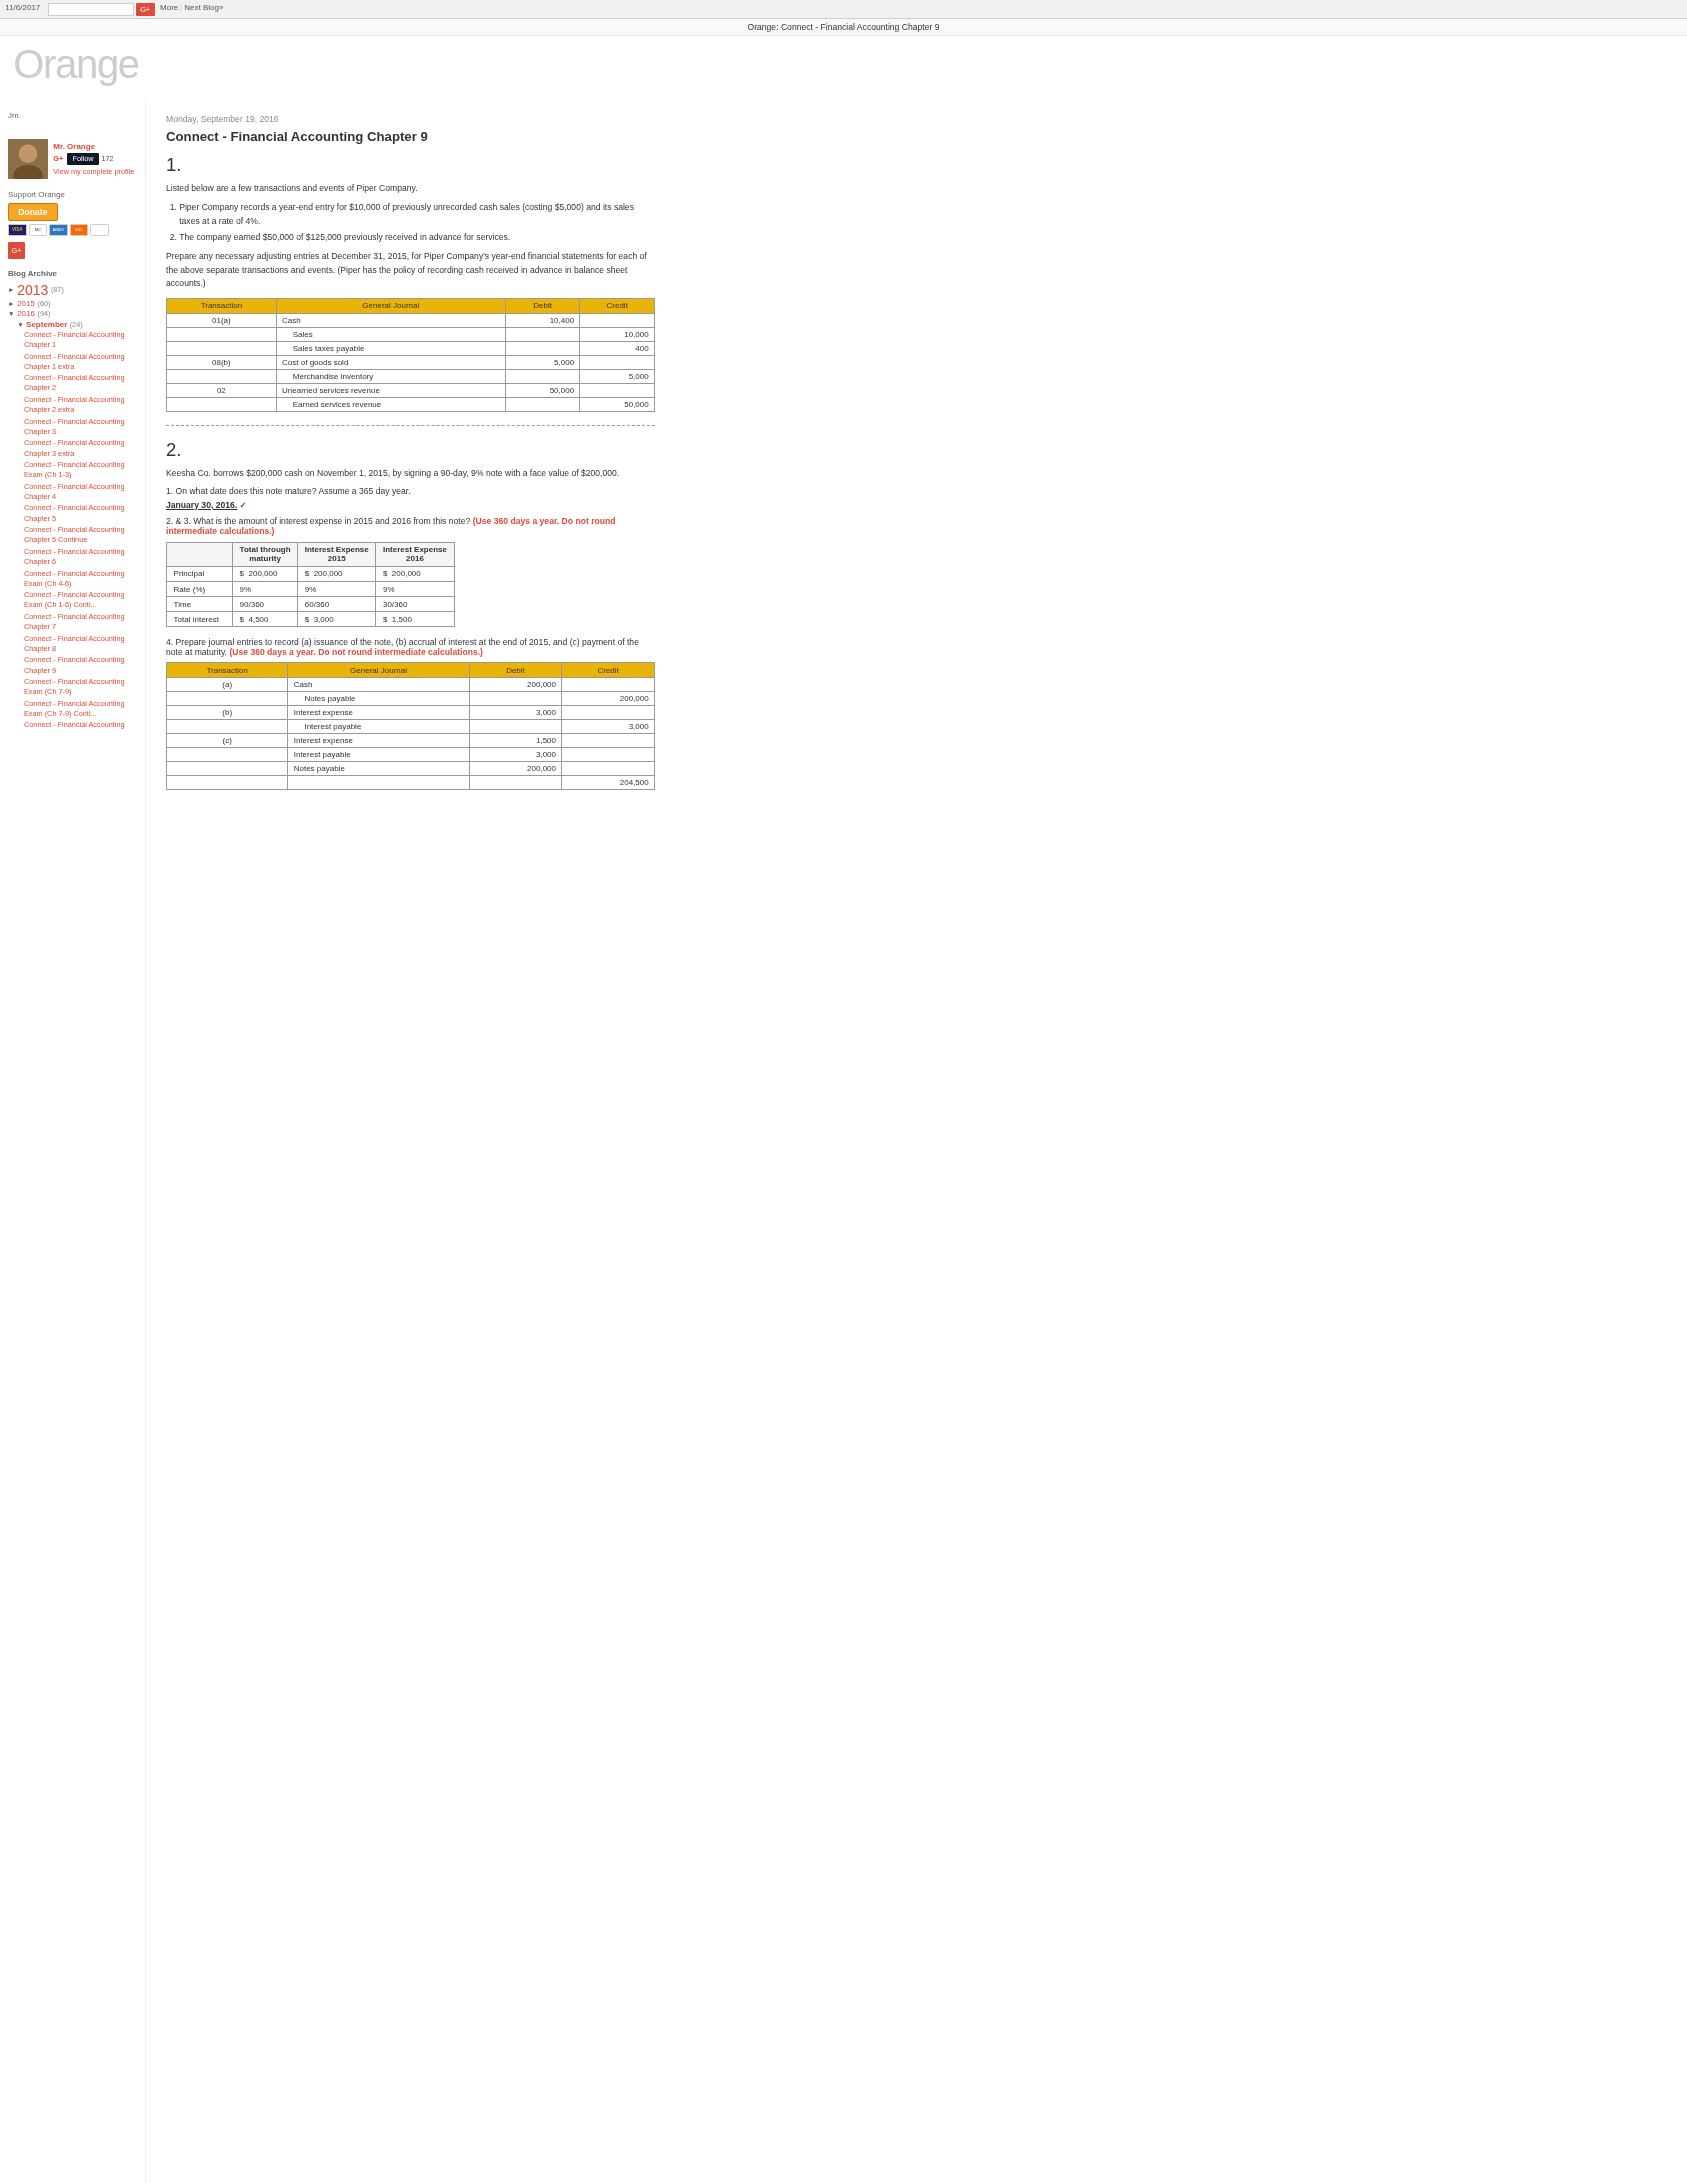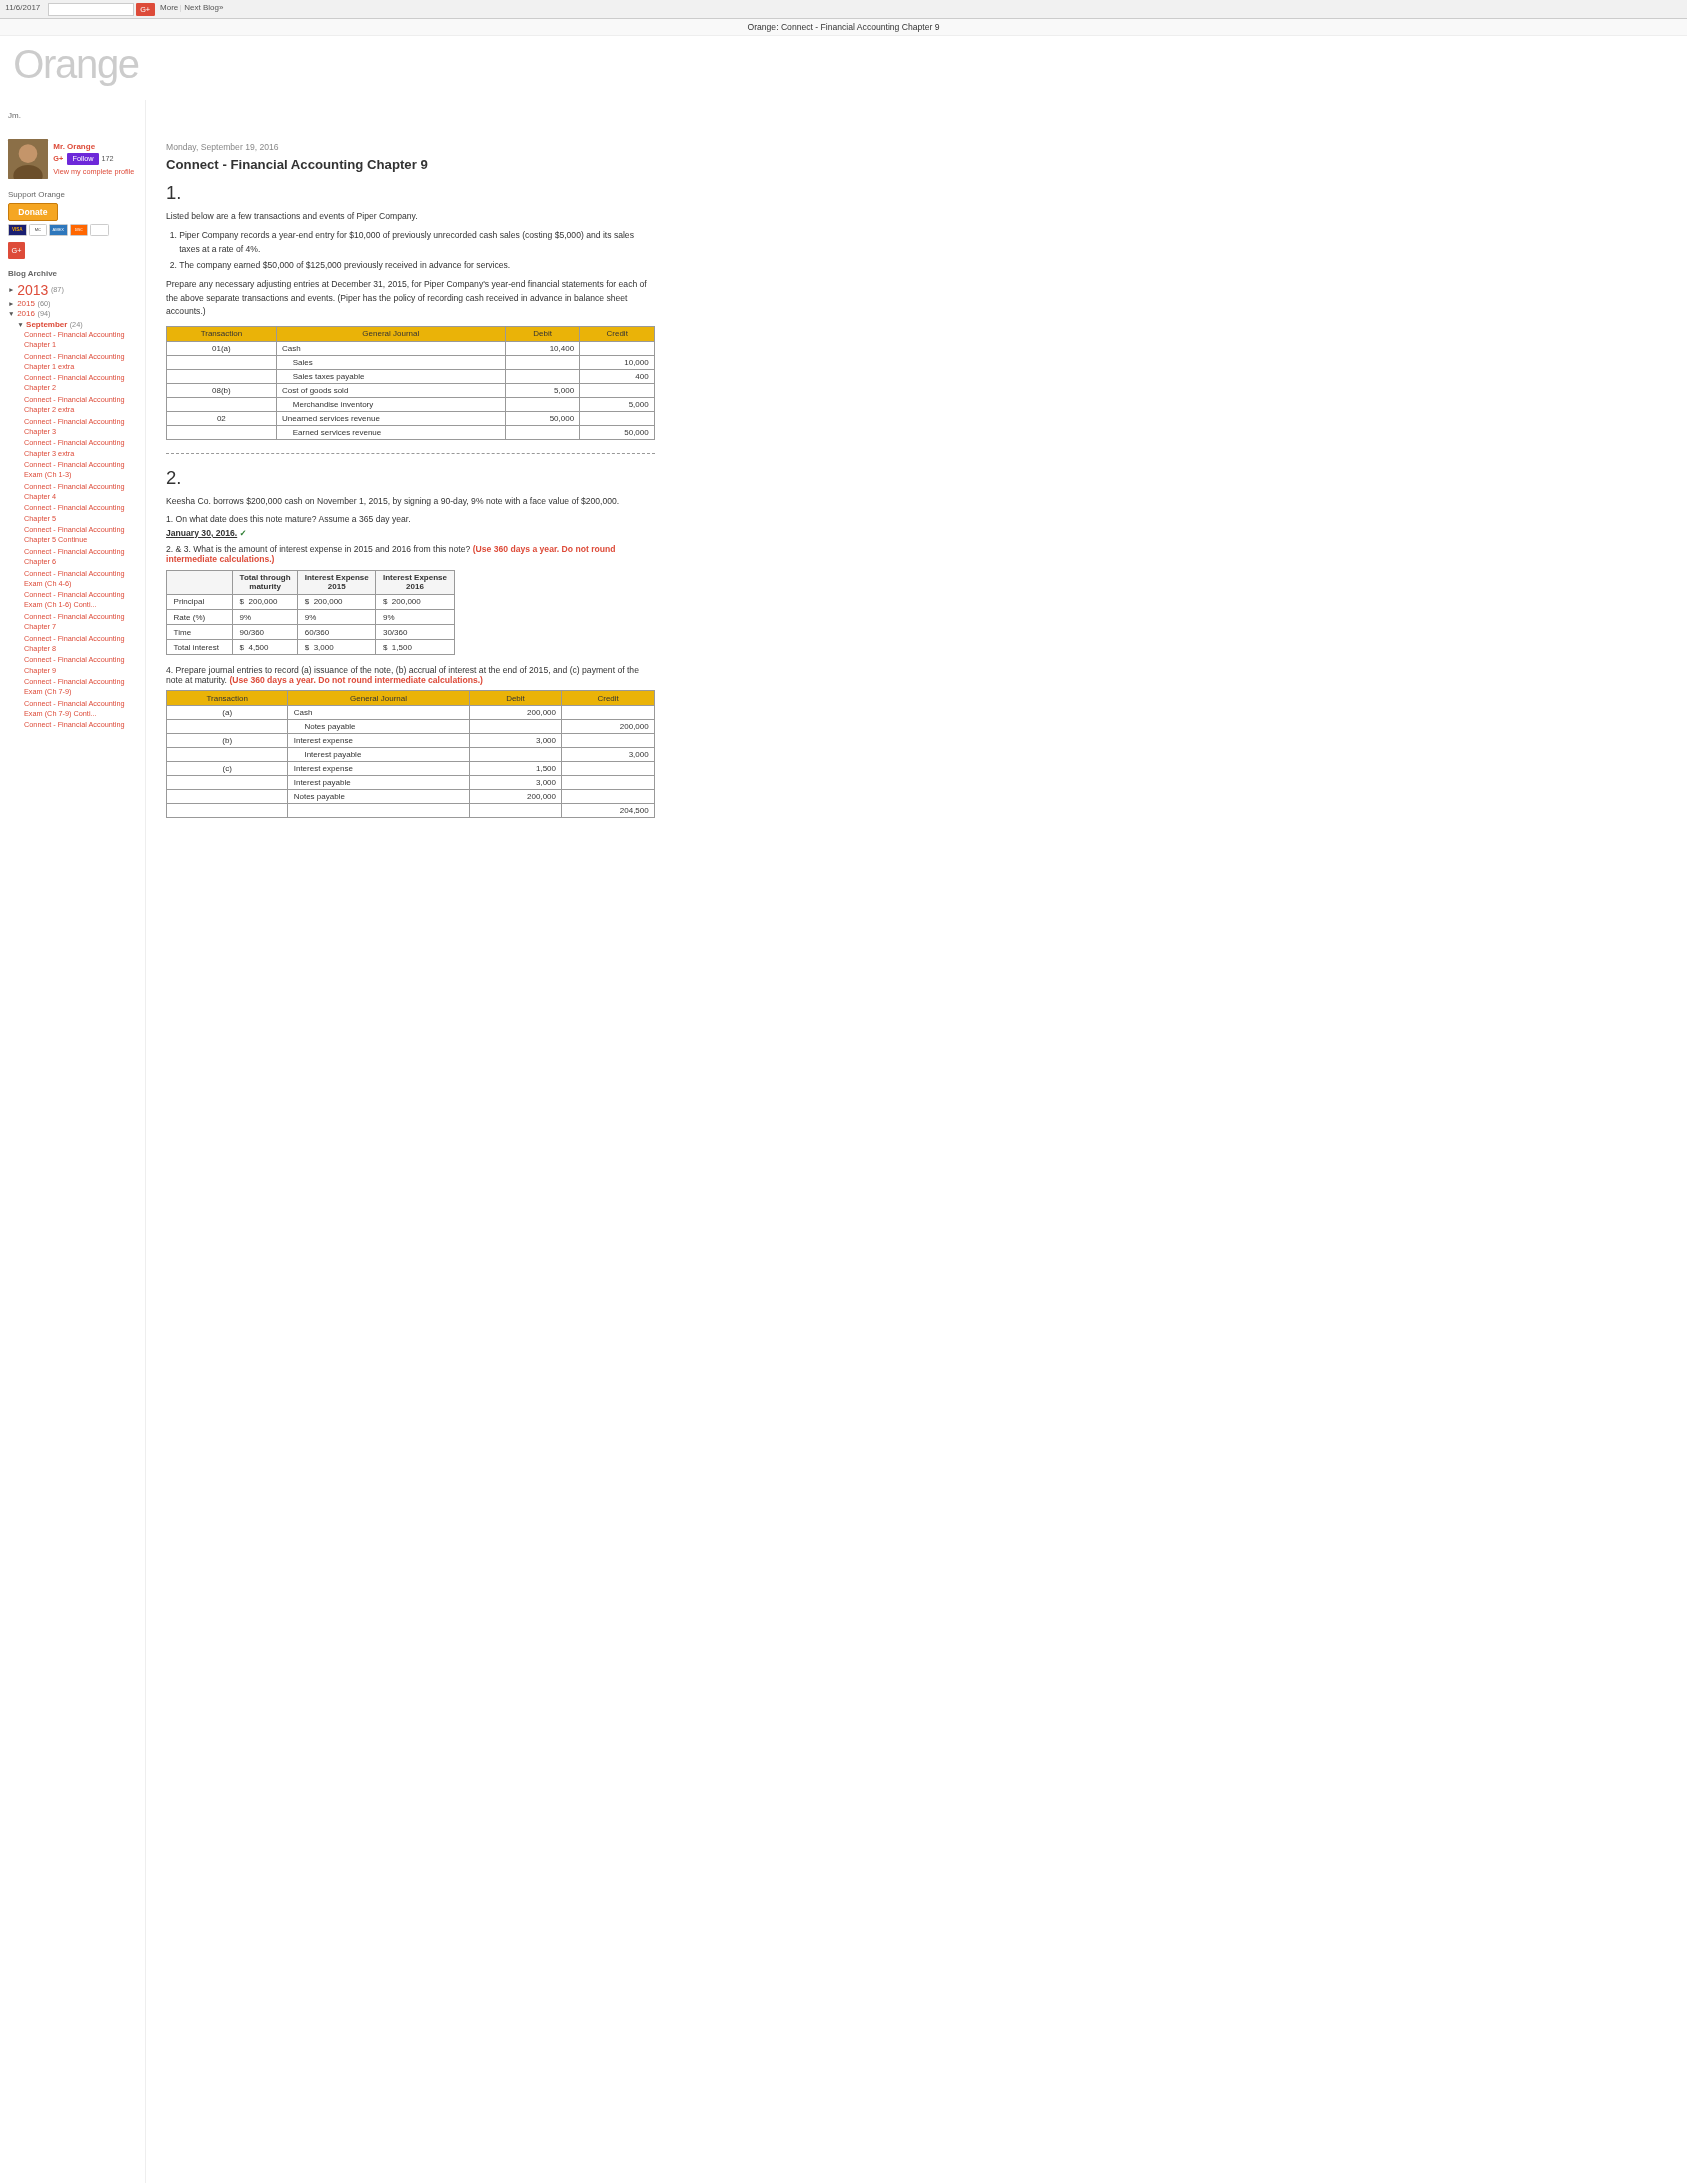--- a/index.html
+++ b/index.html
@@ -33,21 +33,21 @@
     
     .blog-title { font-size: 40px; color: #ccc; font-weight: normal; letter-spacing: -1.3px; margin-bottom: 13.2px; }
 
     
     .sidebar-author-label { font-size: 8px; color: #666; margin-bottom: 19px; }
     .author-row { display: flex; align-items: center; gap: 5.3px; margin-bottom: 4px; }
     .author-avatar { width: 40px; height: 40px; background: #8b6f47; border-radius: 1.3px; overflow: hidden; }
     .author-info { display: flex; flex-direction: column; }
     .author-name { color: #dd4b39; font-size: 8px; font-weight: bold; cursor: pointer; }
     .follow-row { display: flex; align-items: center; gap: 2.6px; margin-top: 2.6px; }
-    .follow-btn { background: #6d28d9; color: #fff; border: none; padding: 1.3px 5.3px; font-size: 7.3px; cursor: pointer; border-radius: 1.3px; }
+    .follow-btn { background: #0f172a; color: #fff; border: none; padding: 1.3px 5.3px; font-size: 7.3px; cursor: pointer; border-radius: 1.3px; }
     .follow-count { font-size: 7.3px; color: #555; }
     .view-profile { color: #dd4b39; font-size: 7.3px; cursor: pointer; margin-top: 2.6px; display: block; }
 
     .support-section { margin-top: 10.6px; margin-bottom: 5.3px; }
     .support-title { font-size: 8px; color: #666; margin-bottom: 4px; }
     .donate-btn { background: #f5a623; border: 0.7px solid #c87b0a; color: #fff; padding: 3.3px 9.3px; font-size: 8.6px; cursor: pointer; border-radius: 2px; font-weight: bold; }
     .card-icons { display: flex; gap: 2px; margin-top: 2.6px; }
     .card-icon { width: 18.5px; height: 12px; border-radius: 1.3px; border: 0.7px solid #ccc; display: inline-block; }
     .card-visa { background: #1a1f71; color: #f7a600; font-size: 4.6px; font-weight: bold; display: flex; align-items: center; justify-content: center; }
     .card-mc { background: #fff; display: flex; align-items: center; justify-content: center; font-size: 4px; }
@@ -61,21 +61,21 @@
     .archive-year { display: flex; align-items: center; gap: 2.6px; margin: 1.3px 0; cursor: pointer; }
     .archive-triangle { font-size: 6.6px; color: #555; }
     .archive-count { color: #888; font-size: 7.3px; }
     .archive-month { padding-left: 9.3px; margin: 1.3px 0; cursor: pointer; font-size: 8px; color: #555; }
     .archive-month-label { color: #dd4b39; font-weight: bold; }
     .archive-links { padding-left: 16px; }
     .archive-link { display: block; color: #dd4b39; font-size: 7.3px; margin: 1.3px 0; cursor: pointer; line-height: 1.4; }
     .year-link { color: #dd4b39; }
 
     
-    .post-date { font-size: 8.6px; color: #888; margin-bottom: 5.3px; margin-top: 28px; }
+    .post-date { font-size: 8.6px; color: #888; margin-bottom: 5.3px; }
     .post-title { font-size: 13.2px; font-weight: bold; color: #333; margin-bottom: 10.6px; }
 
     .question-num { font-size: 18.5px; font-weight: normal; color: #333; margin: 10.6px 0 5.3px; }
     .question-text { font-size: 8.6px; line-height: 1.6; margin-bottom: 5.3px; }
     .question-list { margin-left: 13.2px; margin-bottom: 5.3px; }
     .question-list li { margin-bottom: 2.6px; font-size: 8.6px; line-height: 1.6; }
 
     .prepare-text { font-size: 8.6px; line-height: 1.6; margin-bottom: 6.6px; }
 
     

